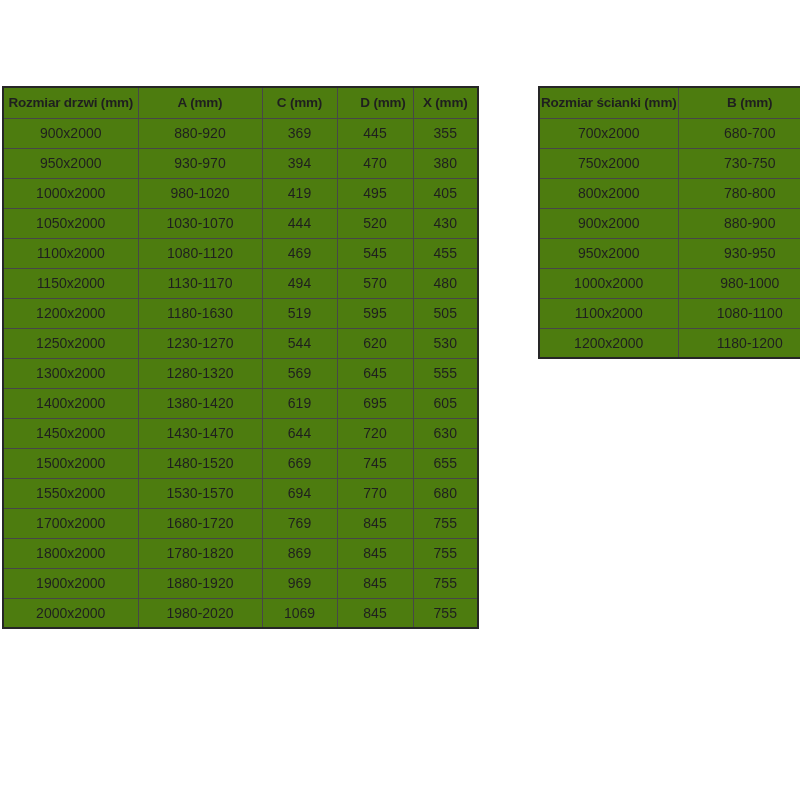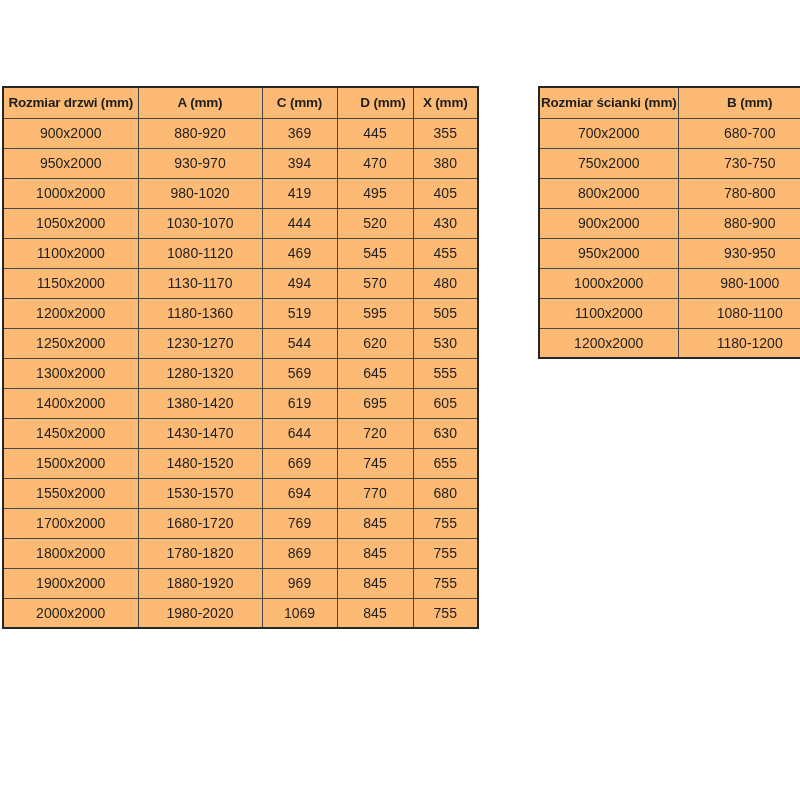--- a/index.html
+++ b/index.html
@@ -13,21 +13,21 @@
     width: 800px; height: 800px;
     background: #ffffff;
     overflow: hidden;
   }
   table.dim-table {
     position: absolute;
     top: 86px;
     border-collapse: collapse;
     table-layout: fixed;
     border: 2px solid #262626;
-    background: #fdba74;
+    background: #4d7c0f;
   }
   table.door-table { left: 2px;  width: 475px; }
   table.wall-table { left: 538px; width: 259px; }
   .dim-table th, .dim-table td {
     border: 1px solid #474747;
     text-align: center;
     vertical-align: middle;
     padding: 0;
     color: #1f1f1f;
     white-space: nowrap;
@@ -106,21 +106,21 @@
         </tr>
         <tr>
           <td>1150x2000</td>
           <td>1130-1170</td>
           <td>494</td>
           <td>570</td>
           <td>480</td>
         </tr>
         <tr>
           <td>1200x2000</td>
-          <td>1180-1360</td>
+          <td>1180-1630</td>
           <td>519</td>
           <td>595</td>
           <td>505</td>
         </tr>
         <tr>
           <td>1250x2000</td>
           <td>1230-1270</td>
           <td>544</td>
           <td>620</td>
           <td>530</td>

